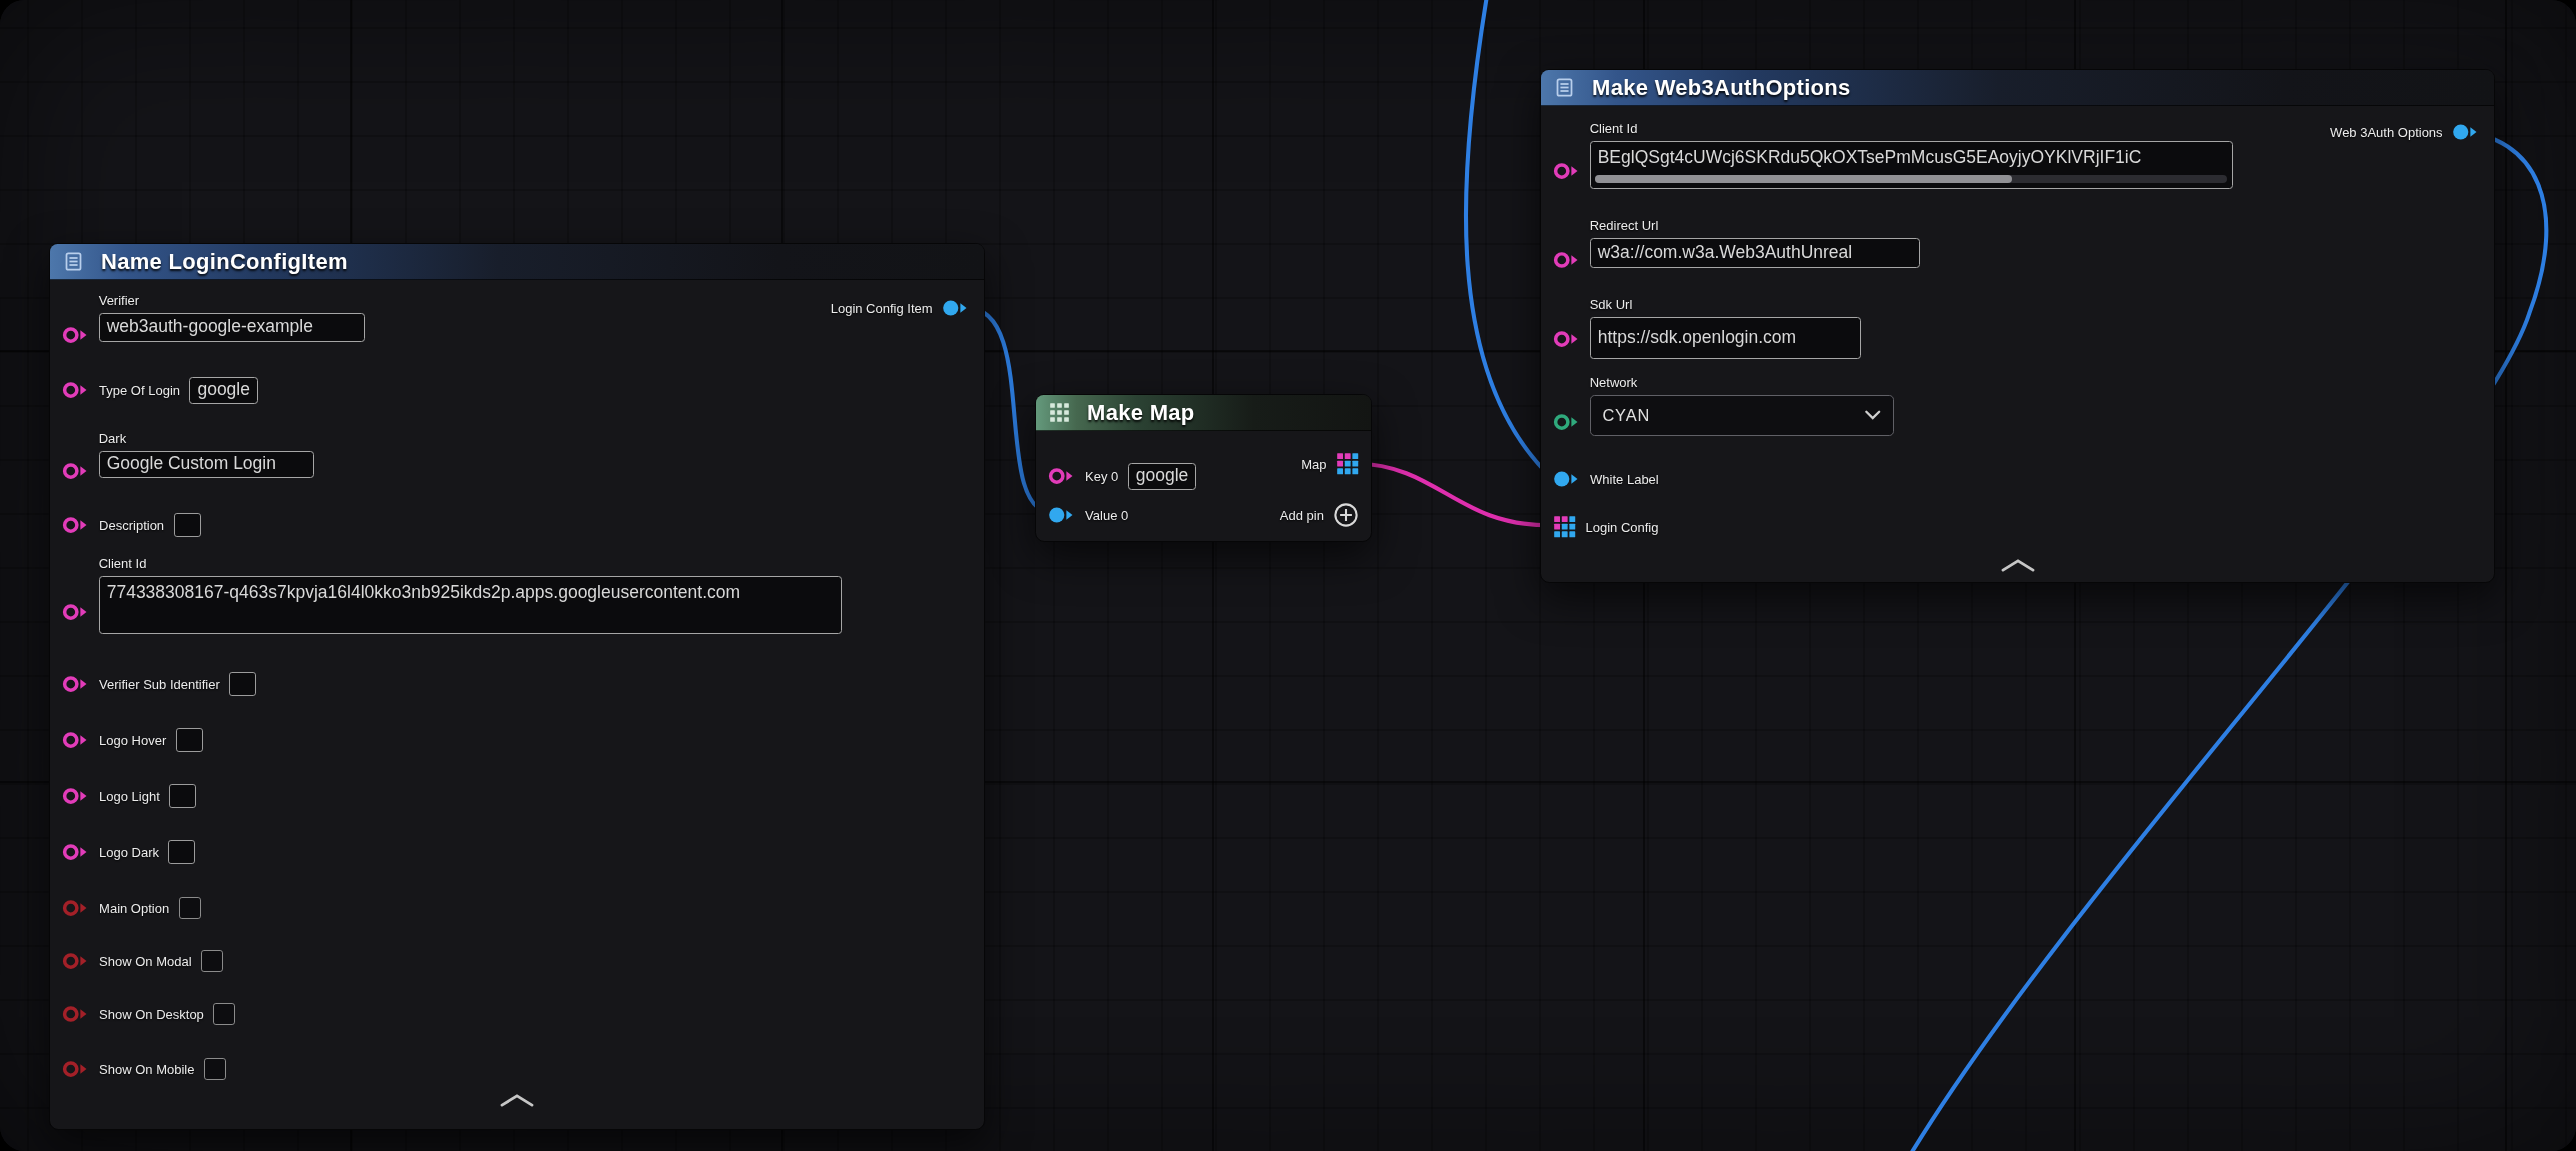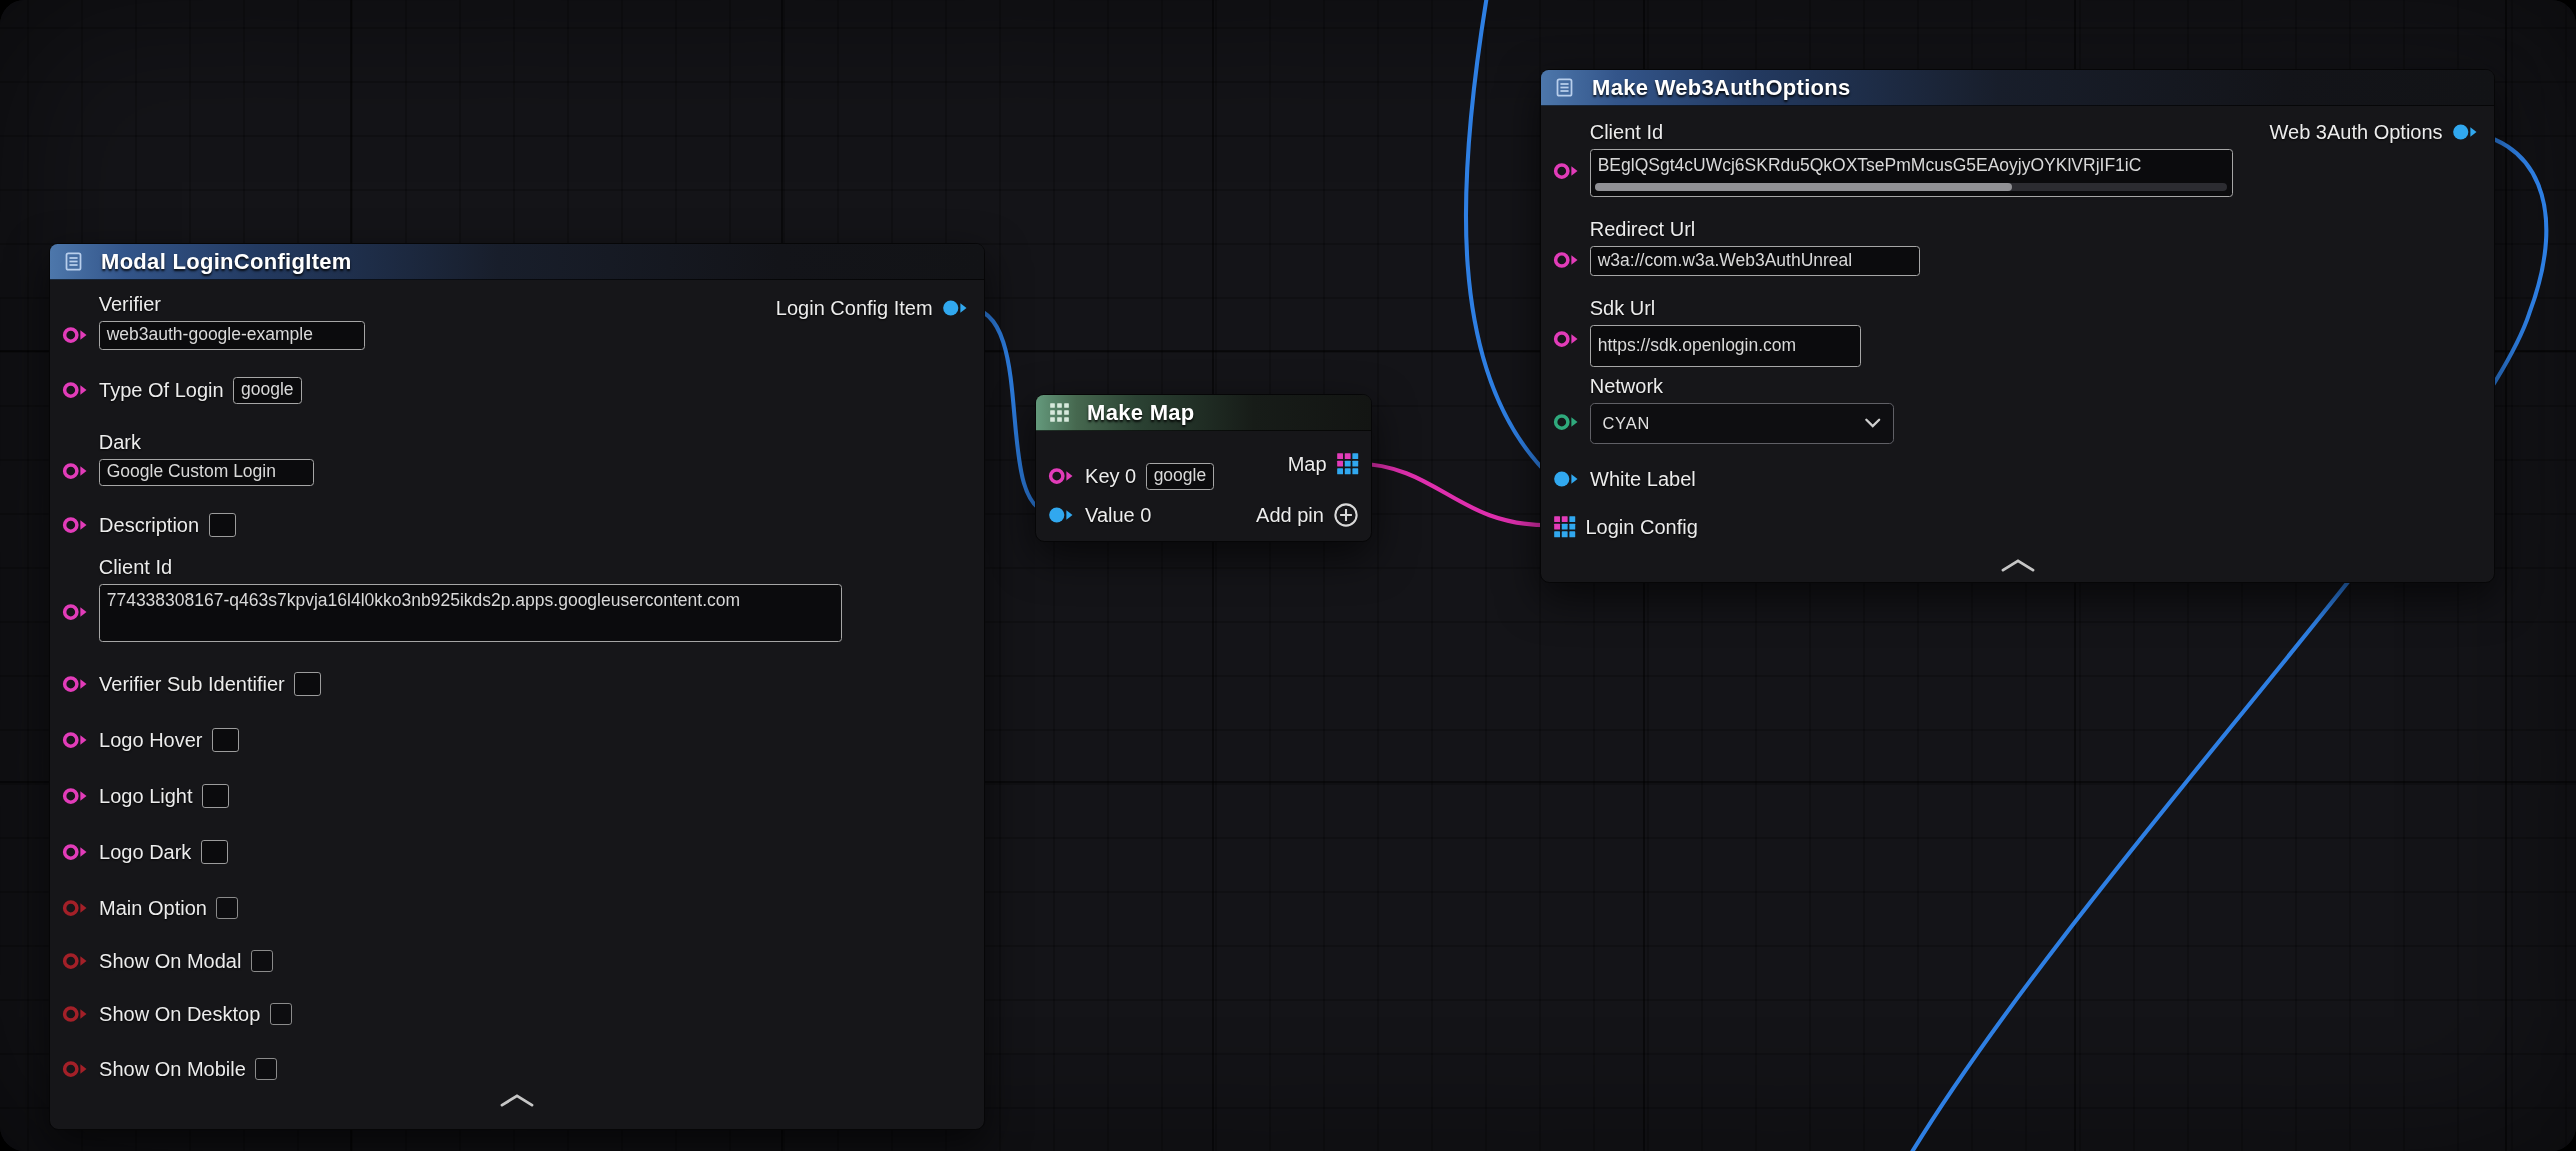--- a/index.html
+++ b/index.html
@@ -25,21 +25,21 @@
   .node-header{position:absolute;left:0;top:0;right:0;height:36px;display:flex;align-items:center;
     gap:17px;padding:0 13px;border-radius:7.6px 7.6px 0 0;border-bottom:1.2px solid rgba(0,0,0,.65)}
   .hdr-blue{background:linear-gradient(90deg,#4d77ab 0,#33558a 8%,#233a61 22%,#181e2b 48%,#131419 78%,#121316 100%)}
   .hdr-green{background:linear-gradient(90deg,#64997c 0,#46684f 12%,#2b4233 30%,#171c18 65%,#131513 100%)}
   .node-title{font-size:22px;font-weight:bold;color:#fff;text-shadow:0 1.8px 2.3px rgba(0,0,0,.9);letter-spacing:0.3px;white-space:nowrap}
   .row{position:absolute;display:flex;align-items:center;gap:9.4px;height:30px;left:11.7px}
   .row-right{position:absolute;display:flex;align-items:center;gap:9.4px;height:30px;right:14px}
   .group{position:absolute;left:11.7px}
   .group .col{margin-left:37px;display:flex;flex-direction:column;gap:4.7px;align-items:flex-start}
   .group .pin{position:absolute;left:0}
-  .lbl{font-size:20px;color:#ececec;text-shadow:0 1.2px 1.8px rgba(0,0,0,.85);white-space:nowrap}
+  .lbl{font-size:13px;color:#ececec;text-shadow:0 1.2px 1.8px rgba(0,0,0,.85);white-space:nowrap}
   .pin{flex:0 0 auto;width:28px;height:20px;display:block}
   .pin-grid-svg{flex:0 0 auto;width:23.4px;height:23.4px;display:block}
   .hdr-icon{width:21px;height:21px;flex:0 0 auto}
   .tbox{background:#0b0b0d;border:1.2px solid #a6a6a6;border-radius:3.5px;color:#d9d9d9;
     font-size:17.5px;line-height:23.4px;padding:6px 7px;white-space:nowrap;overflow:hidden;
     display:flex;align-items:center}
   .mini{width:27px;height:24.6px;background:#0b0b0d;border:1.2px solid #9c9c9c;border-radius:2.9px;flex:0 0 auto}
   .checkbox{width:22px;height:22px;background:#0d0d10;border:1.2px solid #8b8b8b;border-radius:2.9px;flex:0 0 auto}
   .pink{color:#e23cb9}.blue{color:#31a8ef}.redpin{color:#a32028}.green{color:#2fa97c}
   .dropdown{width:304px;height:41px;background:#0e0e11;border:1.2px solid #606066;border-radius:4.7px;
@@ -115,21 +115,21 @@
     <path d="M 4200 225 C 4338 230 4392 356 4324 536 C 4240 792 3568 1480 3266 1974" stroke="#2e7fe3" stroke-width="7"></path>
     <path d="M 1652 525 C 1780 528 1692 874 1800 878" stroke="#2e7fe3" stroke-width="7"></path>
     <path d="M 2318 792 C 2460 796 2490 898 2648 898" stroke="#df2fae" stroke-width="7"></path>
   </svg>
 
   <div class="node" style="left:49px;top:243px;width:936px;height:887px">
     <div class="node-header hdr-blue">
       <svg class="hdr-icon" viewBox="0 0 36 36" width="21" height="21">
           <use href="#icon-struct"></use>
         </svg>
-      <span class="node-title">Modal LoginConfigItem</span>
+      <span class="node-title">Name LoginConfigItem</span>
     </div>
 
     <div class="row-right" style="top:49px">
       <span class="lbl">Login Config Item</span>
       <svg class="pin blue" viewBox="0 0 48 34" width="28" height="20">
           <use href="#pin-filled"></use>
         </svg>
     </div>
 
     <div class="group" style="top:49px">

